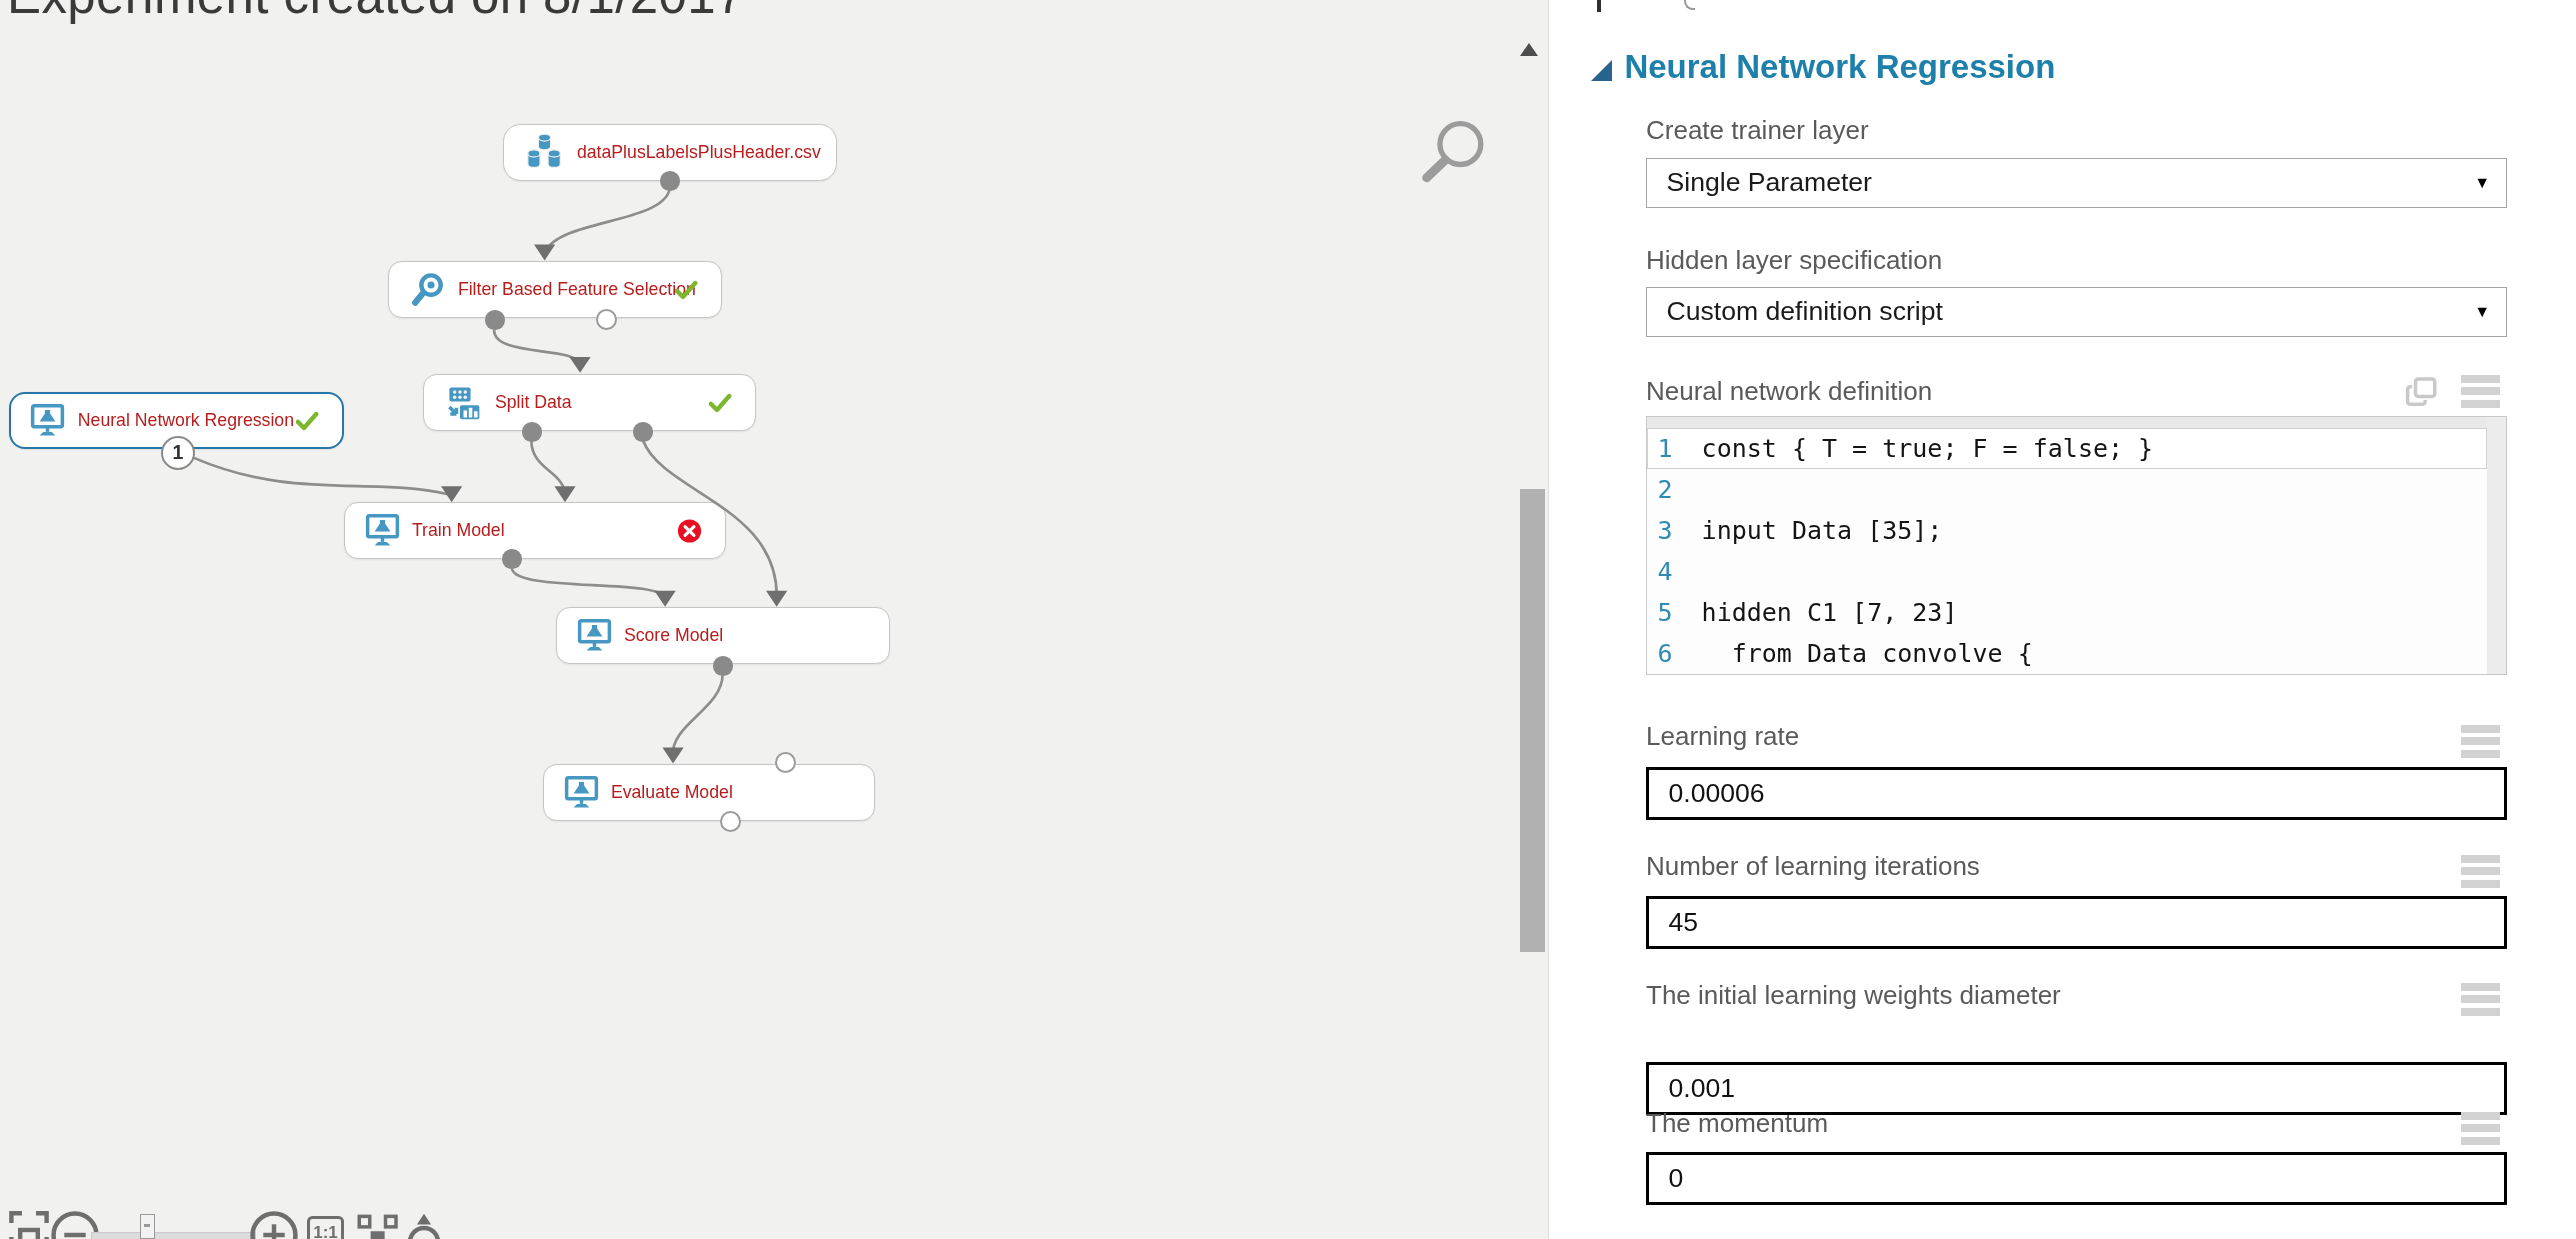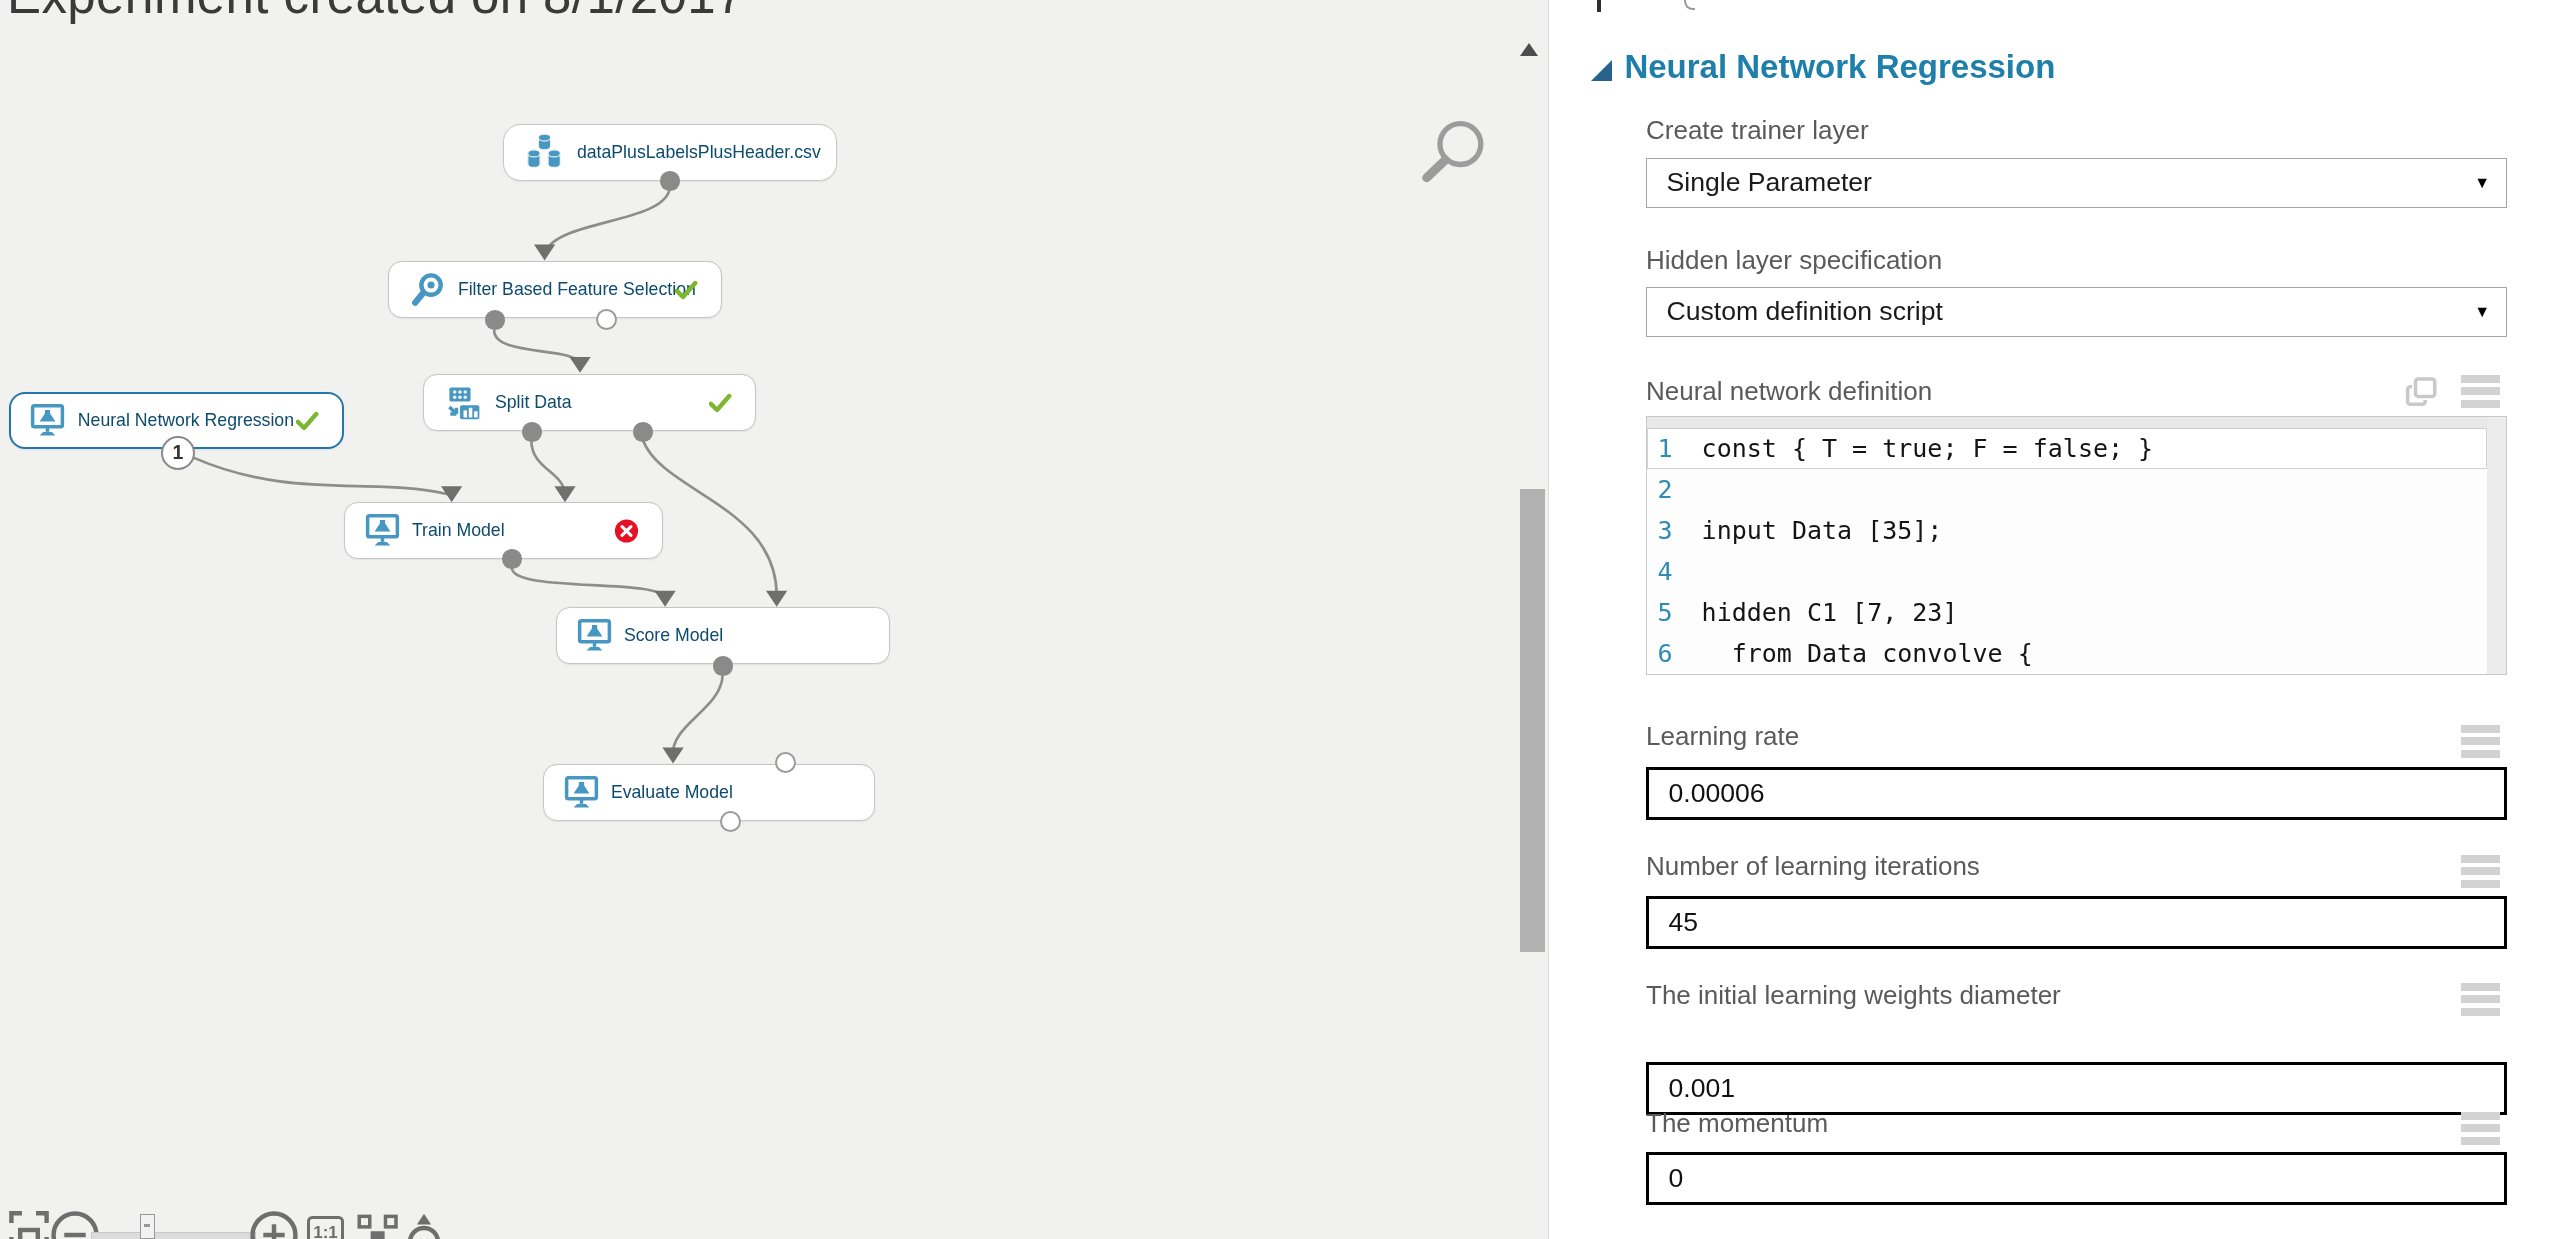--- a/index.html
+++ b/index.html
@@ -12,21 +12,21 @@
     background:#f1f1f0; overflow:hidden; }
   #exp-title { position:absolute; left:7px; top:-30px; font-size:51px; line-height:51px;
     font-weight:300; color:#3a3a3a; letter-spacing:0.4px; white-space:nowrap; }
   #edges { position:absolute; left:0; top:0; z-index:5; pointer-events:none; }
 
   .node { position:absolute; height:57px; background:#fff; border:1.8px solid #c6c6c6;
     border-radius:14px; display:flex; align-items:center; z-index:4;
     box-shadow:0 0.9px 1.8px rgba(0,0,0,.07); }
   .node.selected { border:2.7px solid #2577a9; }
   .node .nicon { margin-left:19.5px; flex:0 0 auto; display:flex; }
-  .node .nlabel { margin-left:12.4px; font-size:17.7px; color:#0c4a6e; white-space:nowrap; }
+  .node .nlabel { margin-left:12.4px; font-size:17.7px; color:#b91c1c; white-space:nowrap; }
   .node .nstatus { position:absolute; right:23px; top:50%; transform:translateY(-50%); display:flex; }
 
   .port { position:absolute; width:19.5px; height:19.5px; border-radius:50%;
     background:#8a8a8a; z-index:6; }
   .port.hollow { background:#fff; border:2.7px solid #9b9b9b; width:21px; height:21px; }
   .port-one { position:absolute; width:34px; height:34px; border-radius:50%;
     background:#fff; border:2.7px solid #8a8a8a; z-index:7; text-align:center;
     line-height:29px; font-size:19.5px; font-weight:bold; color:#333; }
 
   #search-icon { position:absolute; left:1416px; top:112px; z-index:3; }
@@ -190,21 +190,21 @@
       </span>
       <span class="nlabel">Neural Network Regression</span>
       <span class="nstatus">
         <svg width="23" height="21" viewBox="0 0 26 24">
           <polyline points="2,13 9,20 23,4" fill="none" stroke="#7db72f" stroke-width="5" stroke-linecap="round" stroke-linejoin="round"></polyline>
         </svg>
       </span>
     </div>
     <div class="port-one" style="left:161px; top:436px;">1</div>
 
-    <div class="node" style="left:344px; top:502px; width:319px;">
+    <div class="node" style="left:344px; top:502px; width:382px;">
       <span class="nicon">
         <svg width="35" height="35" viewBox="0 0 40 40">
           <rect x="3" y="3" width="34" height="24" rx="2" fill="#fff" stroke="#4697c1" stroke-width="4"></rect>
           <path d="M17,8 h6 v4 l6,9 h-18 l6,-9 z" fill="#4697c1"></path>
           <rect x="18" y="27" width="4" height="6" fill="#4697c1"></rect>
           <path d="M11,37 h18 l-4,-4 h-10 z" fill="#4697c1"></path>
         </svg>
       </span>
       <span class="nlabel">Train Model</span>
       <span class="nstatus">

